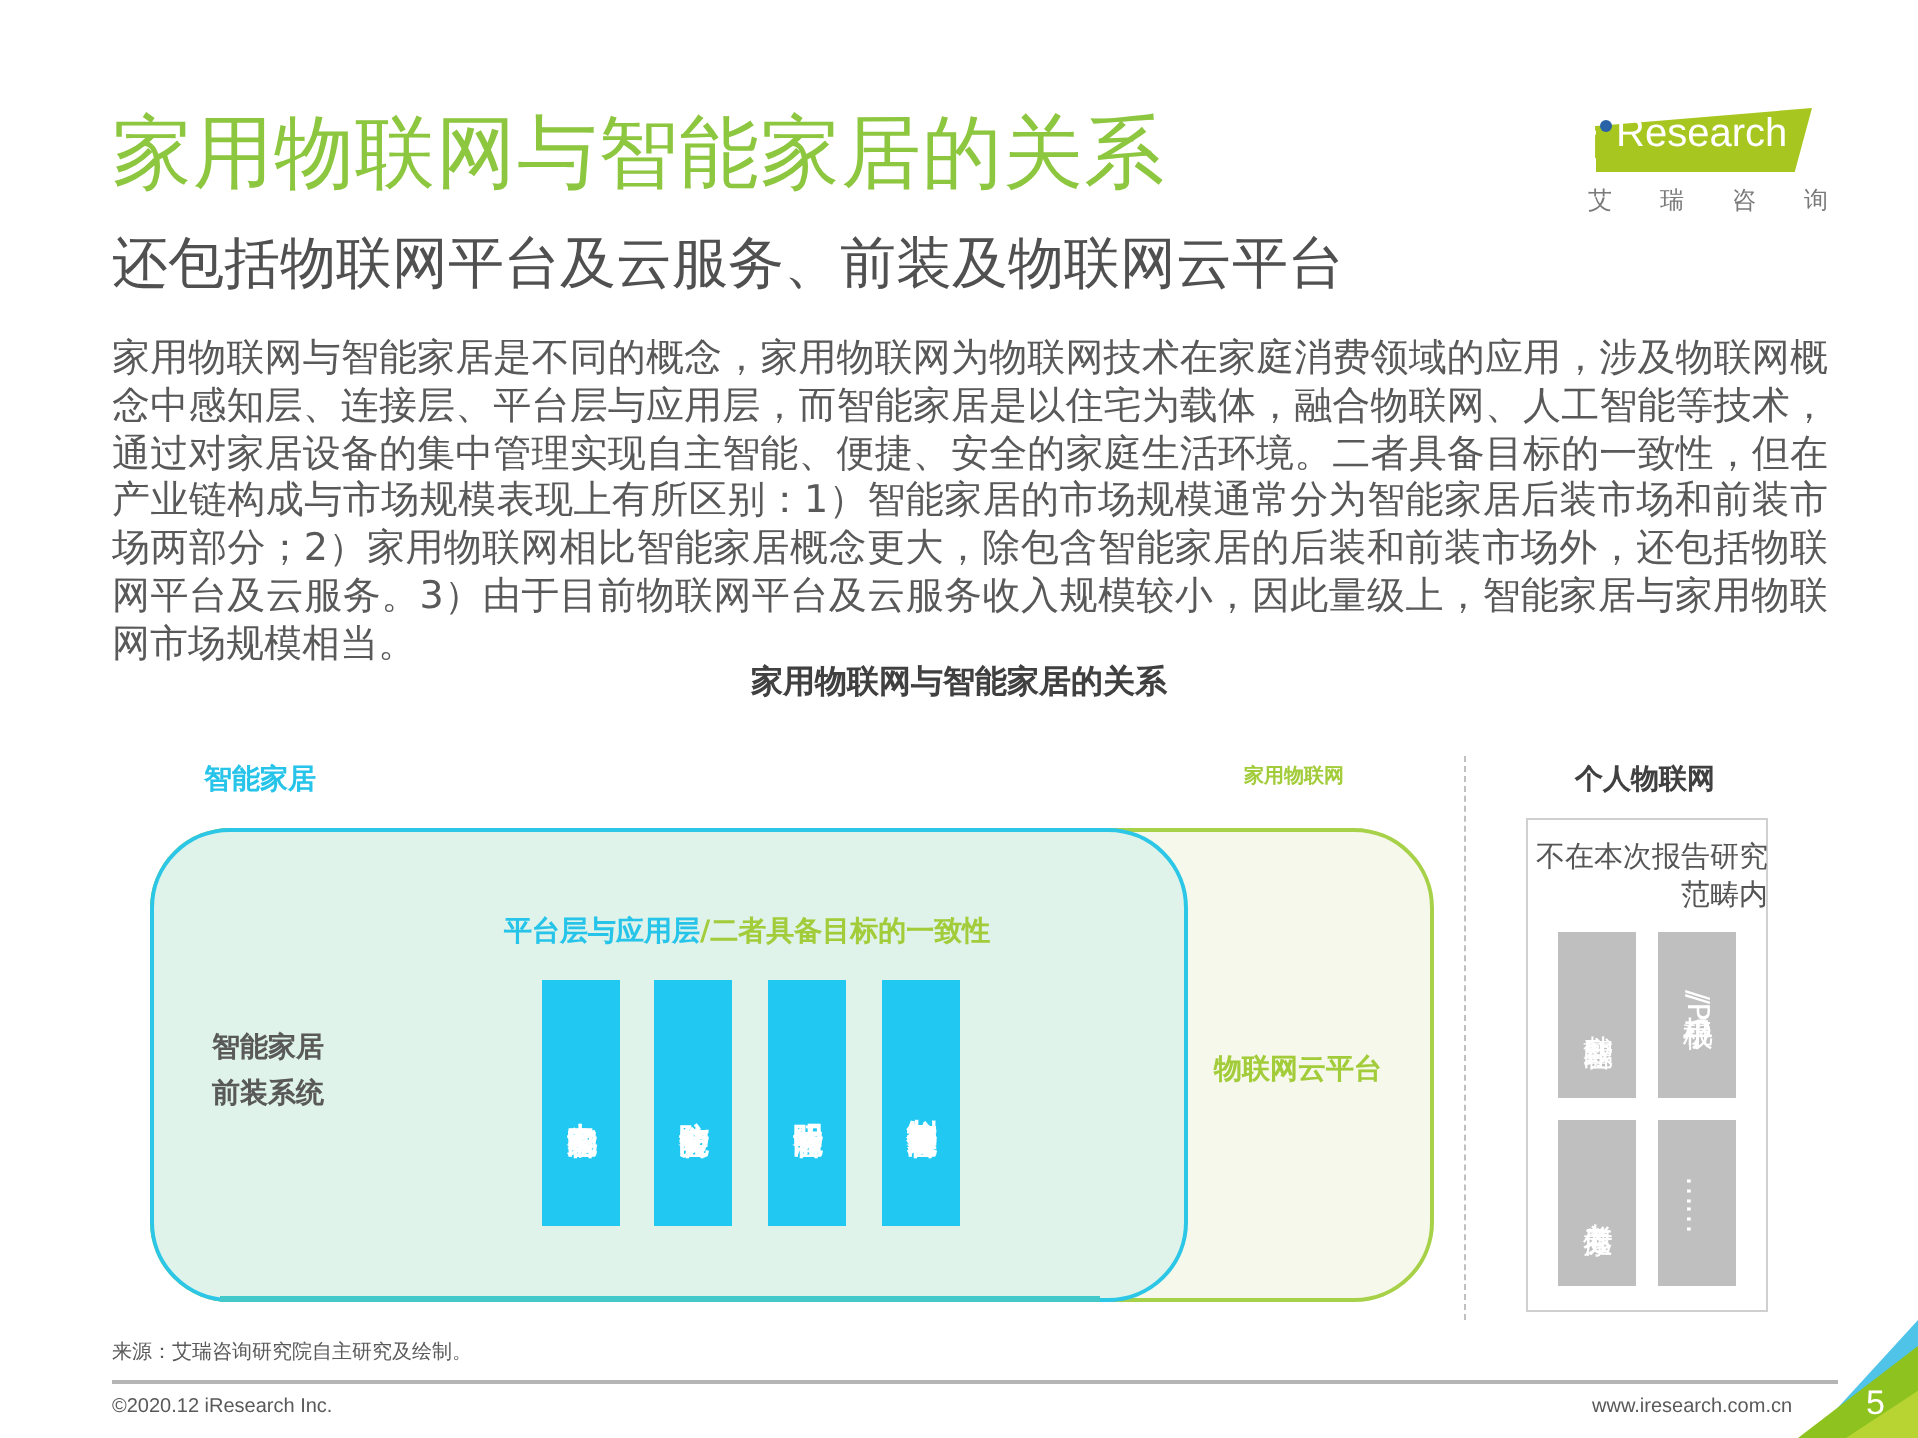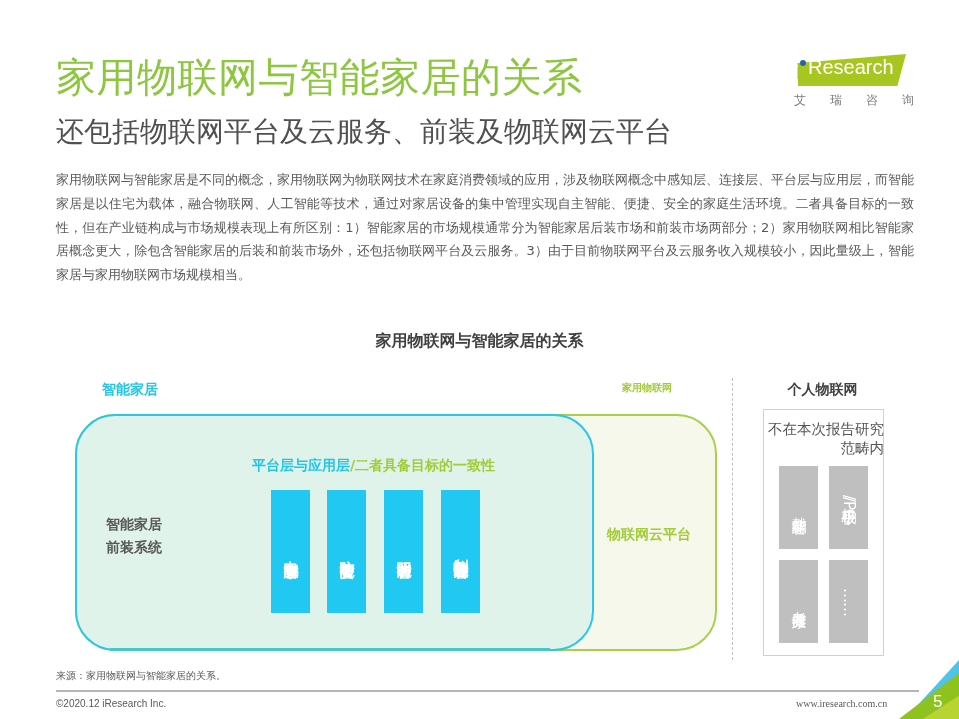--- a/index.html
+++ b/index.html
@@ -12,21 +12,21 @@
   .subtitle { left: 56px; top: 113px; font-size: 28px; color: #505050; white-space: nowrap; line-height: 38px; }
 
   .logo { left: 786px; top: 42px; width: 130px; height: 80px; }
   .logo-bar { position: absolute; left: 12px; top: 12px; width: 108px; height: 32px; background: #a8c620;
               clip-path: polygon(0 28%, 100% 0, 92% 100%, 0 100%); }
   .logo-text { position: absolute; left: 22px; top: 14px; font-size: 20px; color: #ffffff; font-family: "Liberation Sans", sans-serif; }
   .logo-i { position: absolute; left: 10px; top: 17px; font-size: 22px; color: #a8c620; font-weight: bold; font-family: "Liberation Sans", sans-serif; }
   .logo-dot { position: absolute; left: 14px; top: 18px; width: 6px; height: 6px; border-radius: 50%; background: #2a62a8; }
   .logo-cn { position: absolute; left: 8px; top: 50px; width: 120px; display: flex; justify-content: space-between; font-size: 12px; color: #7a7a7a; }
 
-  .body-text { left: 56px; top: 168px; width: 858px; font-size: 13px; line-height: 23.8px; color: #595959; text-align: justify; }
+  .body-text { left: 56px; top: 168px; width: 858px; font-size: 19px; line-height: 23.8px; color: #595959; text-align: justify; }
 
   .chart-title { left: 0; width: 959px; top: 331px; text-align: center; font-size: 16px; font-weight: bold; color: #404040; }
 
   .lbl-sh { left: 102px; top: 381px; font-size: 14px; font-weight: bold; color: #27c4ea; }
   .lbl-iot { left: 622px; top: 381px; font-size: 10px; font-weight: bold; color: #a3cc3b; }
   .lbl-pi { left: 766px; top: 381px; width: 113px; text-align: center; font-size: 14px; font-weight: bold; color: #404040; }
 
   .box-iot { left: 75px; top: 414px; width: 642px; height: 237px; border: 2px solid #a8d14a; border-radius: 40px; background: #f5f8ea; }
   .box-sh { left: 75px; top: 414px; width: 519px; height: 237px; border: 2px solid #2cc6e6; border-radius: 40px; background: #dff3ea; }
   .box-sh-bottom { left: 110px; top: 648px; width: 440px; height: 3px; background: #44c9cb; }
@@ -46,21 +46,21 @@
 
   .gray-box { left: 763px; top: 409px; width: 121px; height: 247px; border: 1.5px solid #d0d0d0; background: #ffffff; }
   .gray-note { left: 763px; top: 420px; width: 121px; text-align: right; font-size: 14.5px; line-height: 19px; color: #555555; }
   .tile { width: 39px; height: 83px; background: #bfbfbf; display: flex; align-items: center; justify-content: center; }
   .tile span { writing-mode: vertical-rl; color: #ffffff; font-size: 15px; letter-spacing: -1px; }
   .tile.upright span { text-orientation: upright; }
 
   .source { left: 56px; top: 669px; font-size: 10px; color: #595959; }
   .rule { left: 56px; top: 690px; width: 863px; height: 2px; background: #b5b5b5; }
   .copyright { left: 56px; top: 698px; font-size: 10px; color: #595959; font-family: "Liberation Sans", sans-serif; }
-  .website { left: 796px; top: 698px; font-size: 10px; color: #595959; font-family: Liberation Serif, serif; }
+  .website { left: 796px; top: 698px; font-size: 10px; color: #595959; font-family: Liberation Sans, sans-serif; }
 
   .corner { left: 899px; top: 660px; width: 60px; height: 59px; }
   .corner .blue { position: absolute; left: 0; top: 0; width: 60px; height: 59px; background: #4fc3e8; clip-path: polygon(100% 0, 100% 40%, 30% 100%, 10% 100%); }
   .corner .green { position: absolute; left: 0; top: 0; width: 60px; height: 59px; background: #8dc21f; clip-path: polygon(100% 22%, 100% 100%, 0 100%); }
   .corner .lime { position: absolute; left: 0; top: 0; width: 60px; height: 59px; background: #b7d433; clip-path: polygon(100% 60%, 100% 100%, 40% 100%); }
   .page-num { position: absolute; left: 34px; top: 32px; font-size: 17px; color: #ffffff; font-family: "Liberation Sans", sans-serif; }
 </style>
 </head>
 <body>
 
@@ -127,21 +127,21 @@
 <div class="abs tile" style="left:829px;top:466px">
     <span>手机/平板/PC</span>
   </div>
 <div class="abs tile upright" style="left:779px;top:560px">
     <span>健康养老</span>
   </div>
 <div class="abs tile" style="left:829px;top:560px">
     <span>……</span>
   </div>
 
-<div class="abs source">来源：家用物联网与智能家居的关系。</div>
+<div class="abs source">来源：艾瑞咨询研究院自主研究及绘制。</div>
 <div class="abs rule"></div>
 <div class="abs copyright">©2020.12 iResearch Inc.</div>
 <div class="abs website">www.iresearch.com.cn</div>
 
 <div class="abs corner">
   <div class="blue"></div>
   <div class="green"></div>
   <div class="lime"></div>
   <span class="page-num">5</span>
 </div>

